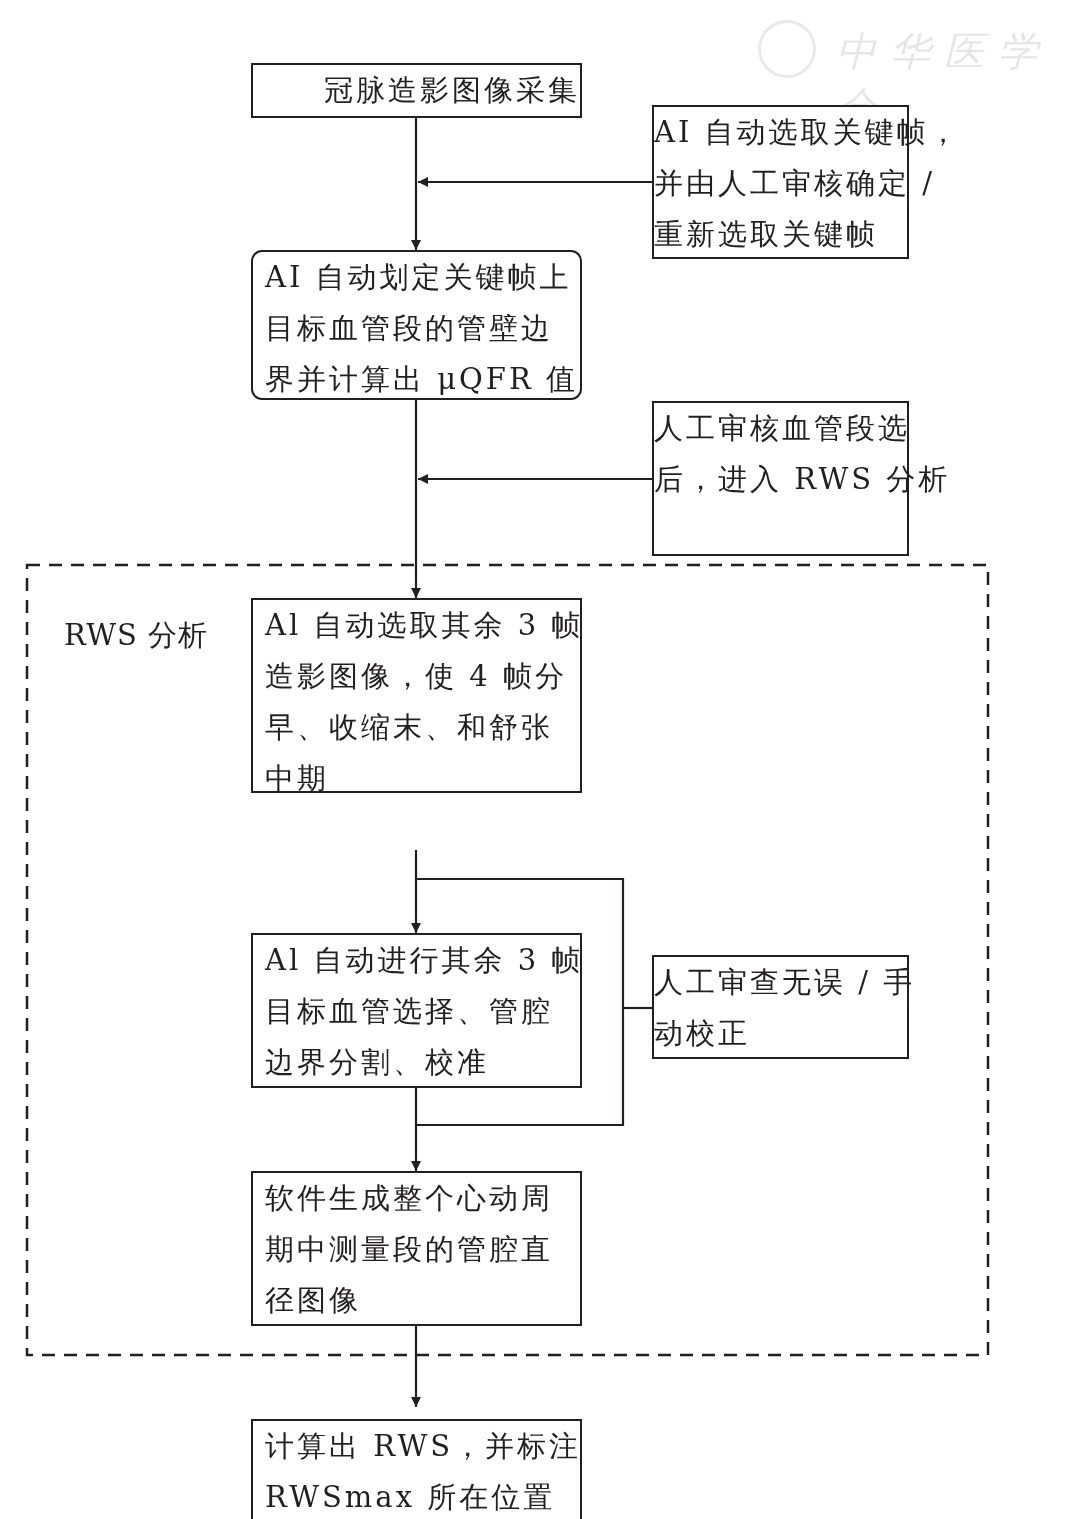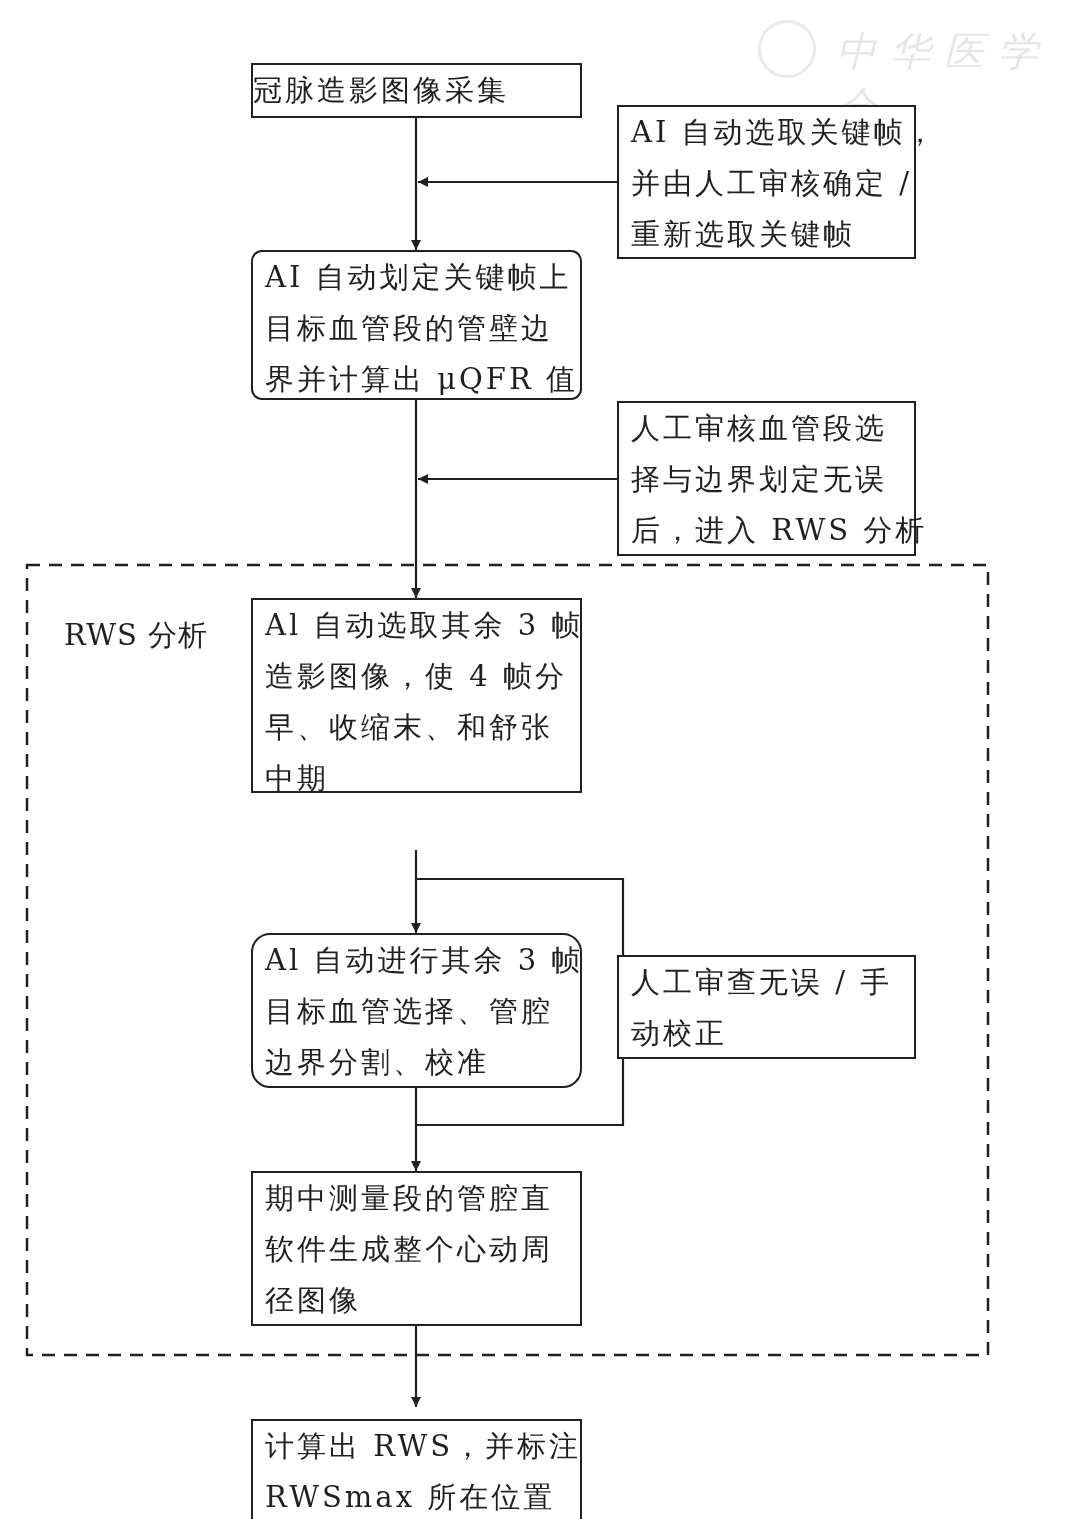--- a/index.html
+++ b/index.html
@@ -1,23 +1,23 @@
 <!DOCTYPE html>
 <html><head>
 <meta charset="utf-8">
 <style>
   html, body { margin: 0; padding: 0; background: #ffffff; }
   body { width: 1080px; height: 1519px; position: relative; overflow: hidden;
          font-family: "DejaVu Serif", "Liberation Serif", serif; color: #231f20; }
   .box { position: absolute; border: 2px solid #231f20; background: #fff; box-sizing: border-box;
          font-size: 29px; line-height: 51px; letter-spacing: 3px; }
-  .box.center { text-align: left; }
+  .box.center { text-align: right; }
   .box .line { display: block; white-space: nowrap; }
   .main { left: 251px; width: 331px; padding-left: 12px; }
-  .right { left: 617px; width: 299px; padding-left: 12px; }
+  .right { left: 652px; width: 257px; }
   #diagram-svg { position: absolute; left: 0; top: 0; }
   .rws-label { position: absolute; left: 64px; top: 616px; font-size: 29px; letter-spacing: 1px; }
   .watermark { position: absolute; left: 758px; top: 18px; width: 300px; height: 60px; opacity: 0.18; }
   .watermark .seal { position: absolute; left: 0; top: 2px; width: 58px; height: 58px; border-radius: 50%;
                      border: 3px solid #8a8a8a; box-sizing: border-box; }
   .watermark .wm-text { position: absolute; left: 78px; top: 6px; font-size: 40px; letter-spacing: 14px;
                         color: #7a7a7a; font-style: italic; }
 </style>
 </head>
 <body>
@@ -66,45 +66,44 @@
   <span class="line">界并计算出 μQFR 值</span>
 </div>
 
 <div class="box main" style="top:598px; height:195px; padding-top:0px;">
   <span class="line">Al 自动选取其余 3 帧</span>
   <span class="line">造影图像，使 4 帧分</span>
   <span class="line">早、收缩末、和舒张</span>
   <span class="line">中期</span>
 </div>
 
-<div class="box main" style="top:933px; height:155px; padding-top:0px;border-radius:19px;">
+<div class="box main" style="top:933px; height:155px; padding-top:0px;">
   <span class="line">Al 自动进行其余 3 帧</span>
   <span class="line">目标血管选择、管腔</span>
   <span class="line">边界分割、校准</span>
 </div>
 
 <div class="box main" style="top:1171px; height:155px; padding-top:0px;">
+  <span class="line">软件生成整个心动周</span>
   <span class="line">期中测量段的管腔直</span>
-  <span class="line">软件生成整个心动周</span>
   <span class="line">径图像</span>
 </div>
 
 <div class="box main" style="top:1407px; height:105px; padding-top:0px;margin-top:12px;">
   <span class="line">计算出 RWS，并标注</span>
   <span class="line">RWSmax 所在位置</span>
 </div>
 
 <div class="box right" style="top:105px; height:154px; padding-top:0px;">
   <span class="line">AI 自动选取关键帧，</span>
   <span class="line">并由人工审核确定 /</span>
   <span class="line">重新选取关键帧</span>
 </div>
 
 <div class="box right" style="top:401px; height:155px; padding-top:0px;">
   <span class="line">人工审核血管段选</span>
-  <span class="line">择与边界划定无误</span>
   <span class="line">后，进入 RWS 分析</span>
 </div>
 
 <div class="box right" style="top:955px; height:104px; padding-top:0px;">
   <span class="line">人工审查无误 / 手</span>
   <span class="line">动校正</span>
 </div>
 
 </body></html>

